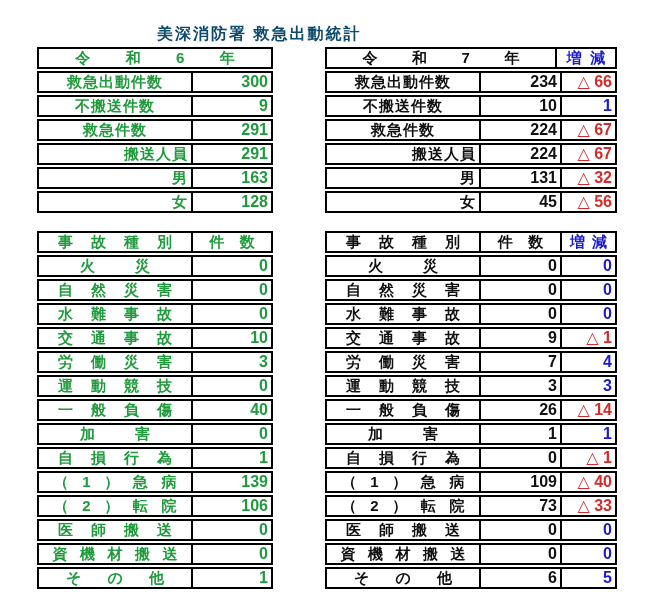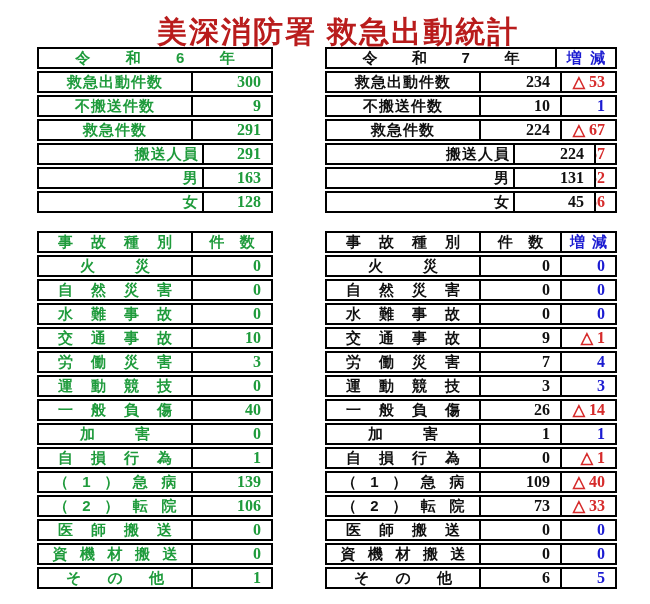--- a/index.html
+++ b/index.html
@@ -1,38 +1,38 @@
 <!DOCTYPE html>
 <html><head>
 <meta charset="utf-8">
 <style>
   html,body{margin:0;padding:0;background:#fff;}
   .page{position:relative;width:650px;height:604px;background:#fff;overflow:hidden;
         font-family:"Liberation Sans","DejaVu Sans",sans-serif;font-weight:bold;}
-  .title{position:absolute;left:157px;top:12px;font-size:30px;letter-spacing:2px;color:#b91c1c;white-space:nowrap;}
+  .title{position:absolute;left:157px;top:24px;font-size:16px;letter-spacing:2px;color:#0c4a6e;white-space:nowrap;}
   .tbl{position:absolute;display:flex;flex-direction:column;row-gap:2px;}
   .t1,.t3{left:37px;width:236px;}
   .t2,.t4{left:325px;width:292px;}
   .t1,.t2{top:47px;}
   .t3,.t4{top:231px;}
   .row{box-sizing:border-box;display:flex;height:22px;border:2px solid #000;background:#fff;}
   .cell{box-sizing:border-box;display:flex;align-items:center;overflow:hidden;
         font-size:15px;line-height:18px;white-space:nowrap;}
   .sep{border-left:2px solid #000;}
   .w-full{flex:1;}
   .w-label{width:152px;border-radius:7px;}
   .w-num1{width:80px;}
   .w-num2{width:81px;}
   .w-merged{width:228px;}
   .w-diff{flex:1;}
   .dist{justify-content:space-evenly;padding:0 1px;}
   .dist span{display:block;}
   .center{justify-content:center;letter-spacing:1px;}
-  .rightal{justify-content:flex-end;padding-right:3px;letter-spacing:1px;margin-left:34px;}
-  .num{justify-content:flex-end;padding-right:10px;font-size:16px;letter-spacing:0;font-family:Liberation Serif, serif;}
+  .rightal{justify-content:flex-end;padding-right:3px;letter-spacing:1px;}
+  .num{justify-content:flex-end;padding-right:3px;font-size:16px;letter-spacing:0;}
   .green{color:#1f9b3c;}
   .black{color:#111;}
   .blue{color:#1b1bd1;}
   .red{color:#d62b2b;}
 </style>
 </head>
 <body>
 
 <div class="page">
   <div class="title">美深消防署 救急出動統計</div>
@@ -81,21 +81,21 @@
           <span>年</span>
         </div>
       <div class="cell w-diff sep dist blue">
           <span>増</span>
           <span>減</span>
         </div>
     </div>
     <div class="row">
       <div class="cell w-label center black">救急出動件数</div>
       <div class="cell w-num2 sep num black">234</div>
-      <div class="cell w-diff sep num red">△ 53</div>
+      <div class="cell w-diff sep num red">△ 66</div>
     </div>
     <div class="row">
       <div class="cell w-label center black">不搬送件数</div>
       <div class="cell w-num2 sep num black">10</div>
       <div class="cell w-diff sep num blue">1</div>
     </div>
     <div class="row">
       <div class="cell w-label center black">救急件数</div>
       <div class="cell w-num2 sep num black">224</div>
       <div class="cell w-diff sep num red">△ 67</div>

